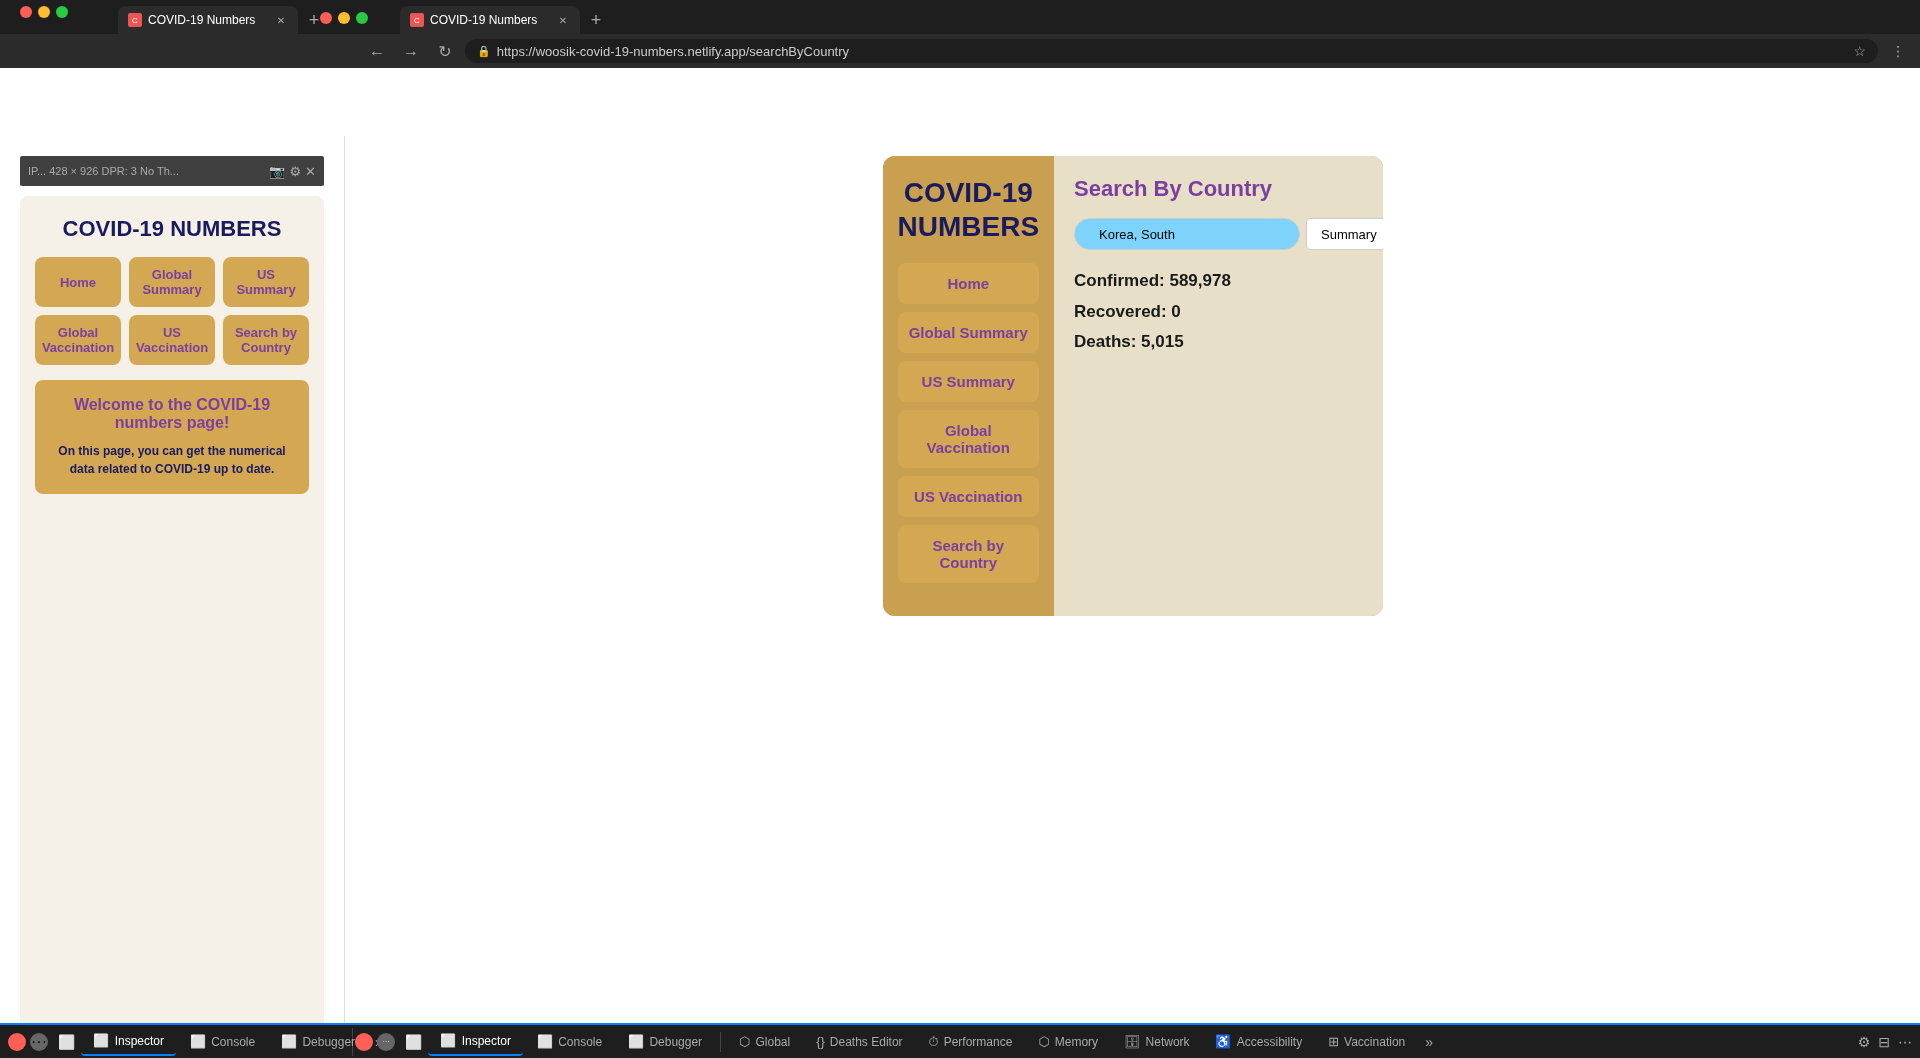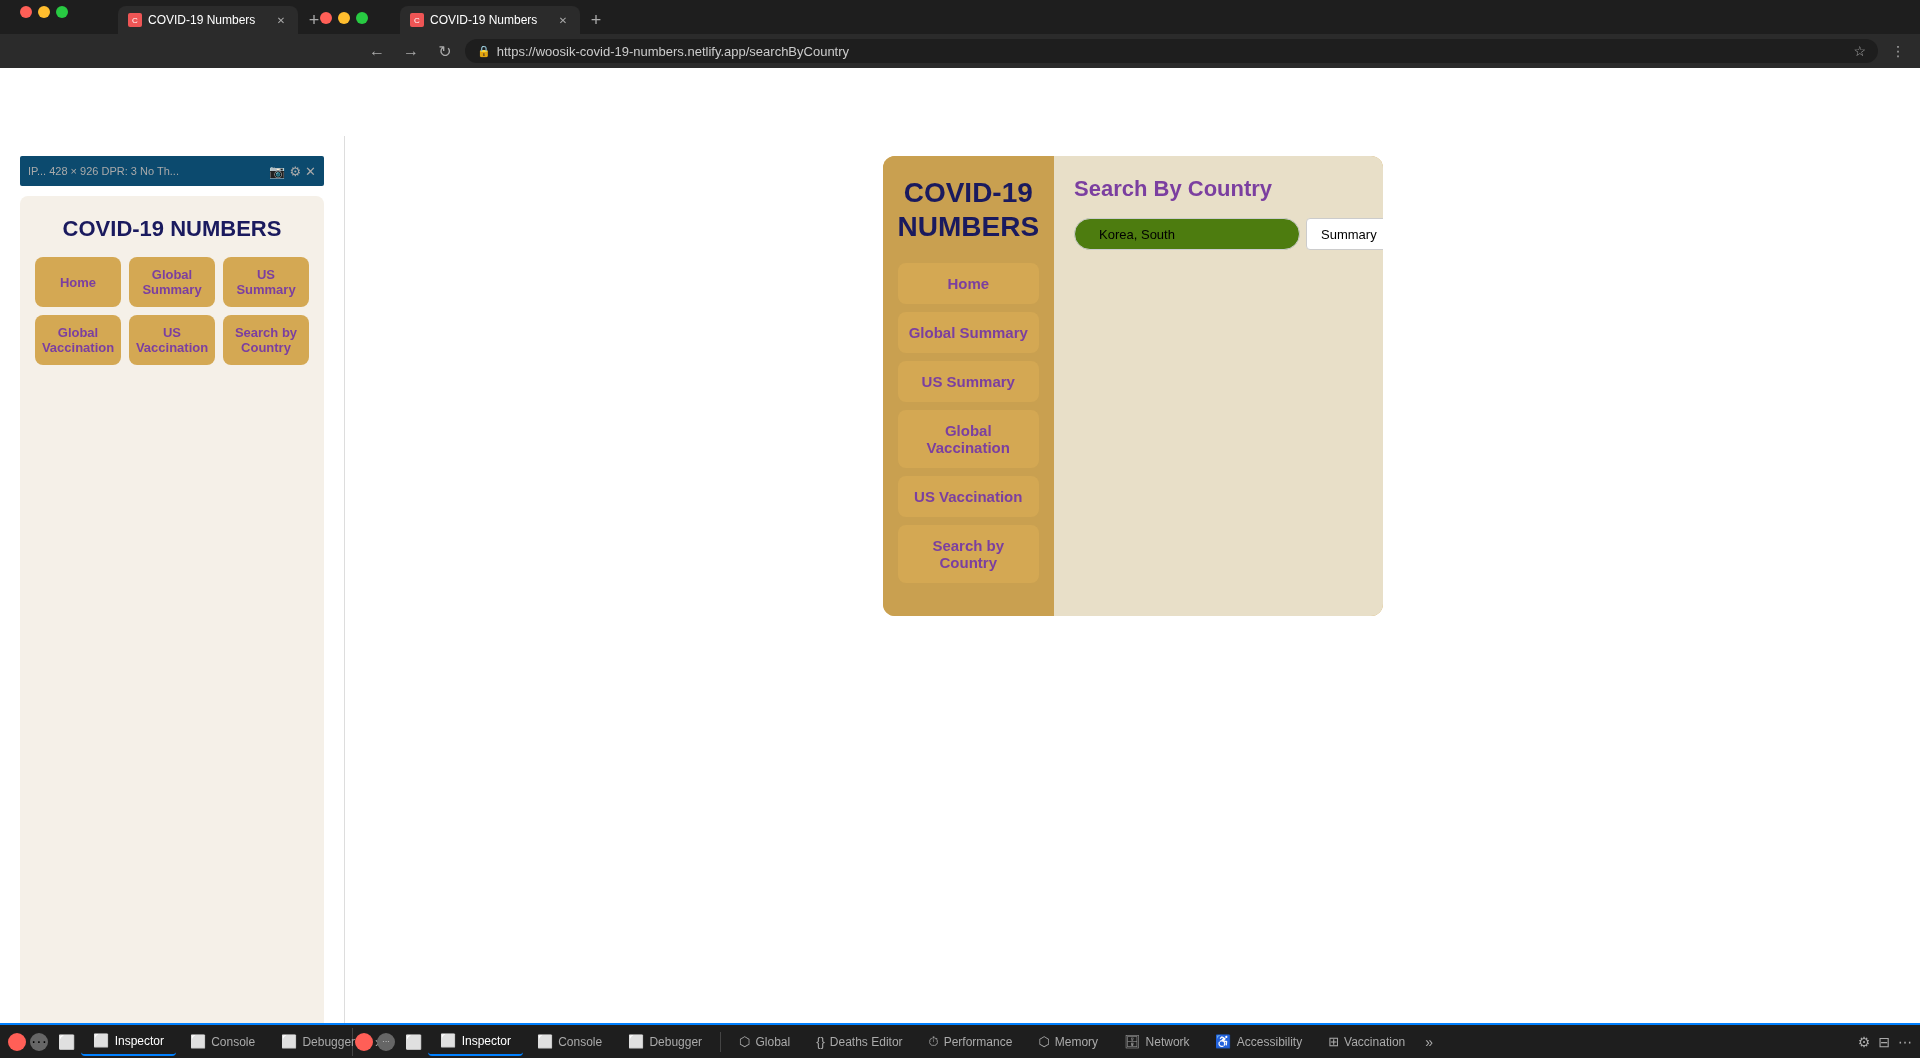--- a/index.html
+++ b/index.html
@@ -147,21 +147,21 @@
     
     .left-panel {
       width: 345px;
       background: #fff;
       border-right: 1px solid #ddd;
       padding: 20px;
       display: flex;
       flex-direction: column;
     }
     .mobile-toolbar {
-      background: #0c4a6e;
+      background: #404040;
       height: 30px;
       display: flex;
       align-items: center;
       justify-content: space-between;
       padding: 0 8px;
       margin-bottom: 10px;
       font-size: 11px;
       color: #aaa;
       border-radius: 2px;
     }
@@ -277,21 +277,21 @@
       gap: 6px;
       margin-bottom: 16px;
     }
     .search-input {
       flex: 1;
       height: 32px;
       border: 1px solid #ccc;
       border-radius: 16px;
       padding: 0 24px;
       font-size: 13px;
-      background: #4d7c0f;
+      background: #7dd3fc;
     }
     .search-btn {
       height: 32px;
       padding: 0 14px;
       background: #fff;
       border: 1px solid #ccc;
       border-radius: 4px;
       font-size: 13px;
       cursor: pointer;
     }
@@ -428,20 +428,24 @@
 
       <div class="nav-buttons-grid">
         <button class="nav-btn-item">Home</button>
         <button class="nav-btn-item">Global Summary</button>
         <button class="nav-btn-item">US Summary</button>
         <button class="nav-btn-item">Global Vaccination</button>
         <button class="nav-btn-item">US Vaccination</button>
         <button class="nav-btn-item">Search by Country</button>
       </div>
 
+      <div class="welcome-box">
+        <div class="welcome-title">Welcome to the COVID-19 numbers page!</div>
+        <div class="welcome-text">On this page, you can get the numerical data related to COVID-19 up to date.</div>
+      </div>
     </div>
   </div>
 
   <div class="right-panel">
     <div class="app-container">
 
       <div class="sidebar-nav">
         <div class="app-logo">COVID-19 NUMBERS</div>
         <button class="sidebar-nav-btn">Home</button>
         <button class="sidebar-nav-btn">Global Summary</button>
@@ -452,20 +456,25 @@
       </div>
 
       <div class="content-area">
         <div class="content-title">Search By Country</div>
 
         <div class="search-row">
           <input class="search-input" type="text" value="Korea, South" placeholder="Korea, South" style="">
           <button class="search-btn">Summary</button>
         </div>
 
+        <div class="result-text">
+          <div><b>Confirmed: 589,978</b></div>
+          <div><b>Recovered: 0</b></div>
+          <div><b>Deaths: 5,015</b></div>
+        </div>
       </div>
 
     </div>
   </div>
 
 </div>
 
 <div class="devtools-bar">
 
   <div style="display:flex;align-items:center;gap:2px;width:345px;border-right:1px solid #444;padding-right:8px;">

